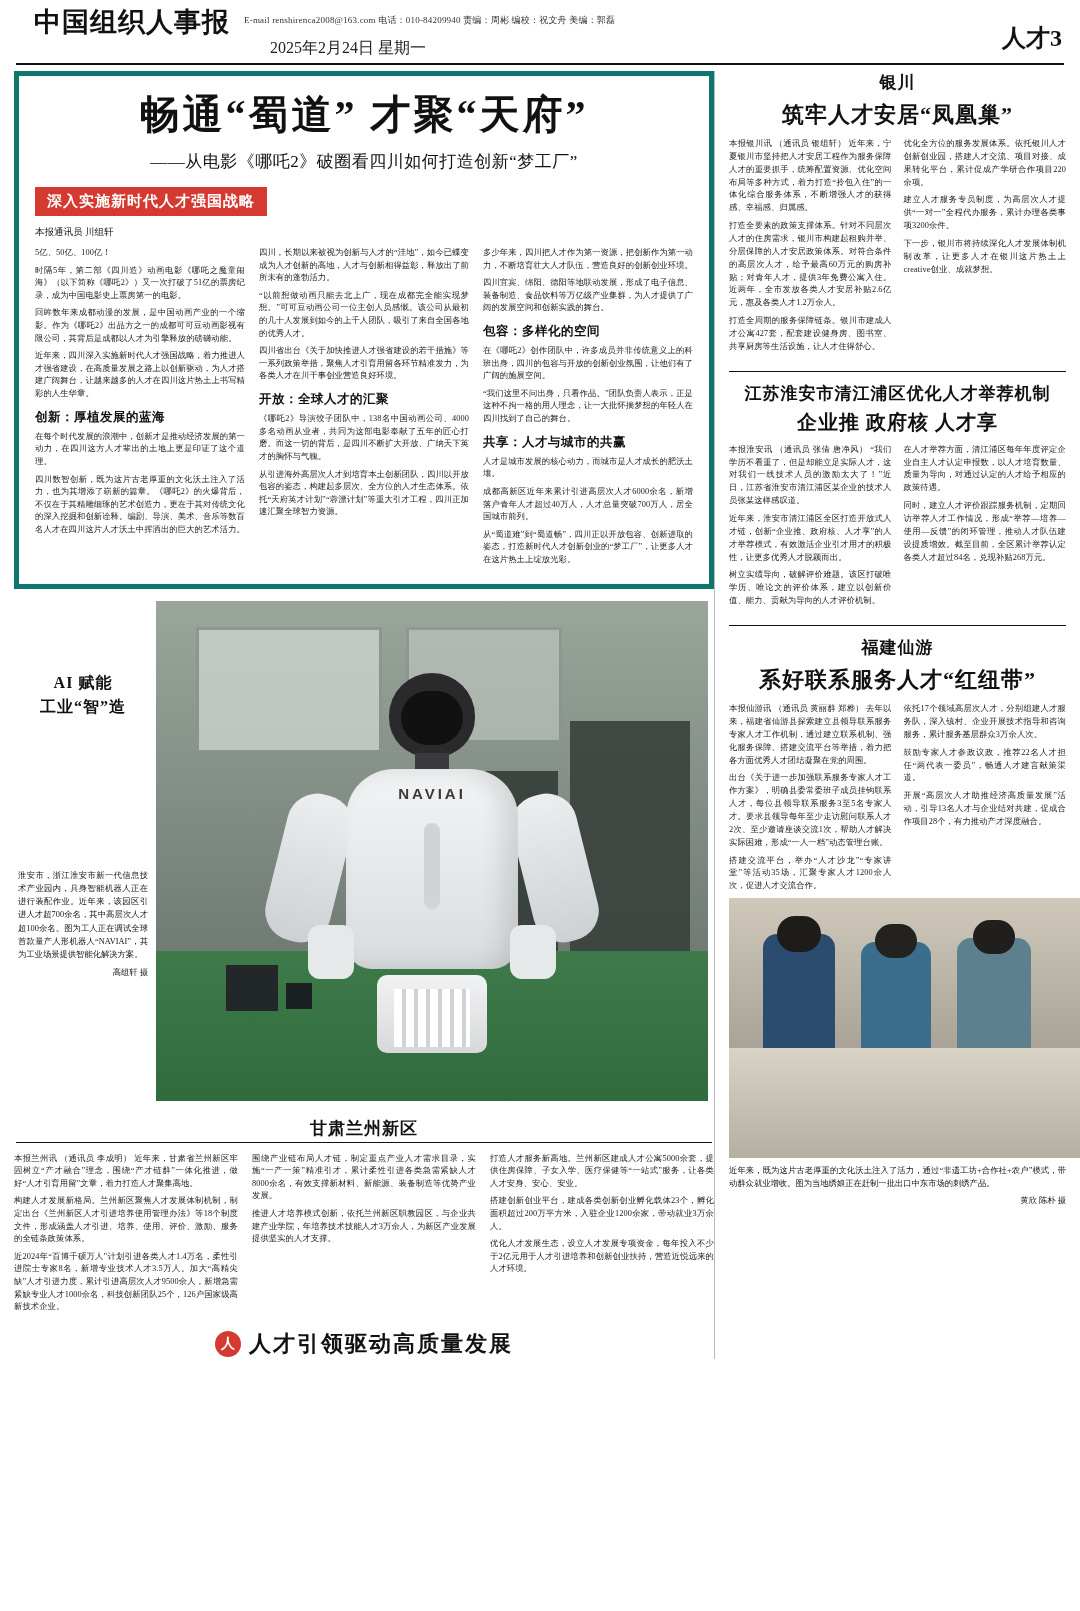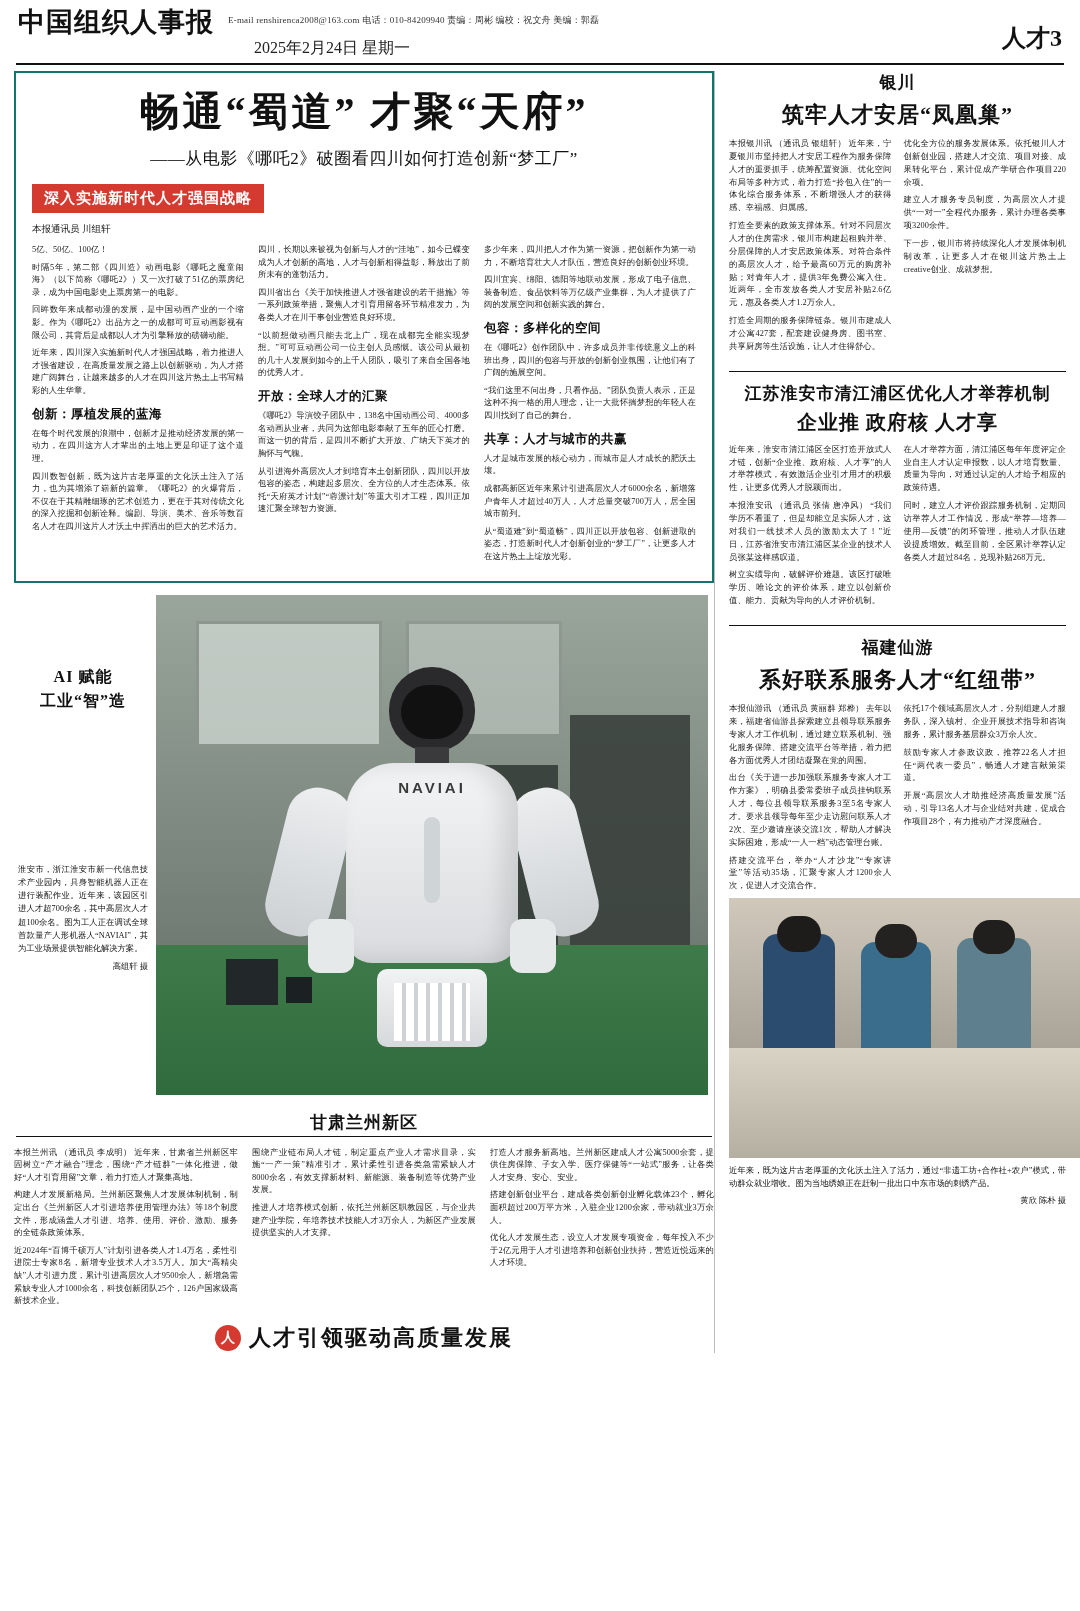--- a/index.html
+++ b/index.html
@@ -10,42 +10,42 @@
     position:relative;
     overflow:hidden;
   }
   .page{width:1080px;height:1611px;position:relative;box-sizing:border-box;padding:0 14px;}
 
   
   .masthead{
     display:flex;align-items:flex-start;justify-content:space-between;
     padding:8px 4px 0 4px;
   }
-  .mh-left{display:flex;flex-direction:column;}
+  .mh-left{display:flex;flex-direction:column;margin-left:16px;}
   .paper-name{
     font-family:"Liberation Serif", serif;
     font-size:27px;font-weight:bold;letter-spacing:1px;color:#111;
     line-height:1.1;
   }
   .mh-mid{flex:1;padding-left:14px;padding-top:6px;}
   .mh-contact{font-size:9px;color:#333;letter-spacing:.2px;}
   .mh-date{font-size:16px;color:#222;margin-top:11px;margin-left:26px;}
   .mh-right{font-size:24px;font-weight:bold;padding-top:14px;}
 
   .rule{border-top:2px solid #111;margin:4px 2px 0 2px;}
   .rule-thin{border-top:1px solid #111;margin:2px 2px 0 2px;}
 
   
   .content{display:flex;gap:0px;margin-top:6px;}
   .left-col{width:700px;box-sizing:border-box;}
   .right-col{width:352px;box-sizing:border-box;padding-left:14px;border-left:1px solid #bbb;}
 
   
   .lead-box{
-    border:2px solid #0f766e;
+    border:5px solid #0f766e;
     padding:14px 16px 12px 16px;
     box-sizing:border-box;
   }
   .headline{
     text-align:center;
     font-size:40px;font-weight:bold;letter-spacing:3px;
     line-height:1.25;
     font-family:"Liberation Serif", serif;
   }
   .subhead{
@@ -173,22 +173,22 @@
             <p>5亿、50亿、100亿！</p>
             <p>时隔5年，第二部《四川造》动画电影《哪吒之魔童闹海》（以下简称《哪吒2》）又一次打破了51亿的票房纪录，成为中国电影史上票房第一的电影。</p>
             <p>回眸数年来成都动漫的发展，是中国动画产业的一个缩影。作为《哪吒2》出品方之一的成都可可豆动画影视有限公司，其背后是成都以人才为引擎释放的磅礴动能。</p>
             <p>近年来，四川深入实施新时代人才强国战略，着力推进人才强省建设，在高质量发展之路上以创新驱动，为人才搭建广阔舞台，让越来越多的人才在四川这片热土上书写精彩的人生华章。</p>
             <div class="sec-title">创新：厚植发展的蓝海</div>
             <p>在每个时代发展的浪潮中，创新才是推动经济发展的第一动力，在四川这方人才辈出的土地上更是印证了这个道理。</p>
             <p>四川数智创新，既为这片古老厚重的文化沃土注入了活力，也为其增添了崭新的篇章。《哪吒2》的火爆背后，不仅在于其精雕细琢的艺术创造力，更在于其对传统文化的深入挖掘和创新诠释。编剧、导演、美术、音乐等数百名人才在四川这片人才沃土中挥洒出的巨大的艺术活力。</p>
           </div>
           <div class="col">
             <p>四川，长期以来被视为创新与人才的“洼地”，如今已蝶变成为人才创新的高地，人才与创新相得益彰，释放出了前所未有的蓬勃活力。</p>
+            <p>“以前想做动画只能去北上广，现在成都完全能实现梦想。”可可豆动画公司一位主创人员感慨。该公司从最初的几十人发展到如今的上千人团队，吸引了来自全国各地的优秀人才。</p>
             <p>四川省出台《关于加快推进人才强省建设的若干措施》等一系列政策举措，聚焦人才引育用留各环节精准发力，为各类人才在川干事创业营造良好环境。</p>
-            <p>“以前想做动画只能去北上广，现在成都完全能实现梦想。”可可豆动画公司一位主创人员感慨。该公司从最初的几十人发展到如今的上千人团队，吸引了来自全国各地的优秀人才。</p>
             <div class="sec-title">开放：全球人才的汇聚</div>
             <p>《哪吒2》导演饺子团队中，138名中国动画公司、4000多名动画从业者，共同为这部电影奉献了五年的匠心打磨。而这一切的背后，是四川不断扩大开放、广纳天下英才的胸怀与气魄。</p>
             <p>从引进海外高层次人才到培育本土创新团队，四川以开放包容的姿态，构建起多层次、全方位的人才生态体系。依托“天府英才计划”“蓉漂计划”等重大引才工程，四川正加速汇聚全球智力资源。</p>
           </div>
           <div class="col">
             <p>多少年来，四川把人才作为第一资源，把创新作为第一动力，不断培育壮大人才队伍，营造良好的创新创业环境。</p>
             <p>四川宜宾、绵阳、德阳等地联动发展，形成了电子信息、装备制造、食品饮料等万亿级产业集群，为人才提供了广阔的发展空间和创新实践的舞台。</p>
             <div class="sec-title">包容：多样化的空间</div>
             <p>在《哪吒2》创作团队中，许多成员并非传统意义上的科班出身，四川的包容与开放的创新创业氛围，让他们有了广阔的施展空间。</p>
             <p>“我们这里不问出身，只看作品。”团队负责人表示，正是这种不拘一格的用人理念，让一大批怀揣梦想的年轻人在四川找到了自己的舞台。</p>
@@ -277,22 +277,22 @@
           <p>下一步，银川市将持续深化人才发展体制机制改革，让更多人才在银川这片热土上creative创业、成就梦想。</p>
         </div>
       </div>
 
       <div class="r-sep"></div>
 
       <div class="r-ttl-city">江苏淮安市清江浦区优化人才举荐机制</div>
       <div class="r-ttl-main2">企业推  政府核  人才享</div>
       <div class="r-cols">
         <div class="col">
+          <p>本报淮安讯  （通讯员  张倩  唐净风）  “我们学历不看重了，但是却能立足实际人才，这对我们一线技术人员的激励太大了！”近日，江苏省淮安市清江浦区某企业的技术人员张某这样感叹道。</p>
           <p>近年来，淮安市清江浦区全区打造开放式人才链，创新“企业推、政府核、人才享”的人才举荐模式，有效激活企业引才用才的积极性，让更多优秀人才脱颖而出。</p>
-          <p>本报淮安讯  （通讯员  张倩  唐净风）  “我们学历不看重了，但是却能立足实际人才，这对我们一线技术人员的激励太大了！”近日，江苏省淮安市清江浦区某企业的技术人员张某这样感叹道。</p>
           <p>树立实绩导向，破解评价难题。该区打破唯学历、唯论文的评价体系，建立以创新价值、能力、贡献为导向的人才评价机制。</p>
         </div>
         <div class="col">
           <p>在人才举荐方面，清江浦区每年年度评定企业自主人才认定申报数，以人才培育数量、质量为导向，对通过认定的人才给予相应的政策待遇。</p>
           <p>同时，建立人才评价跟踪服务机制，定期回访举荐人才工作情况，形成“举荐—培养—使用—反馈”的闭环管理，推动人才队伍建设提质增效。截至目前，全区累计举荐认定各类人才超过84名，兑现补贴268万元。</p>
         </div>
       </div>
 
       <div class="r-sep"></div>
 

